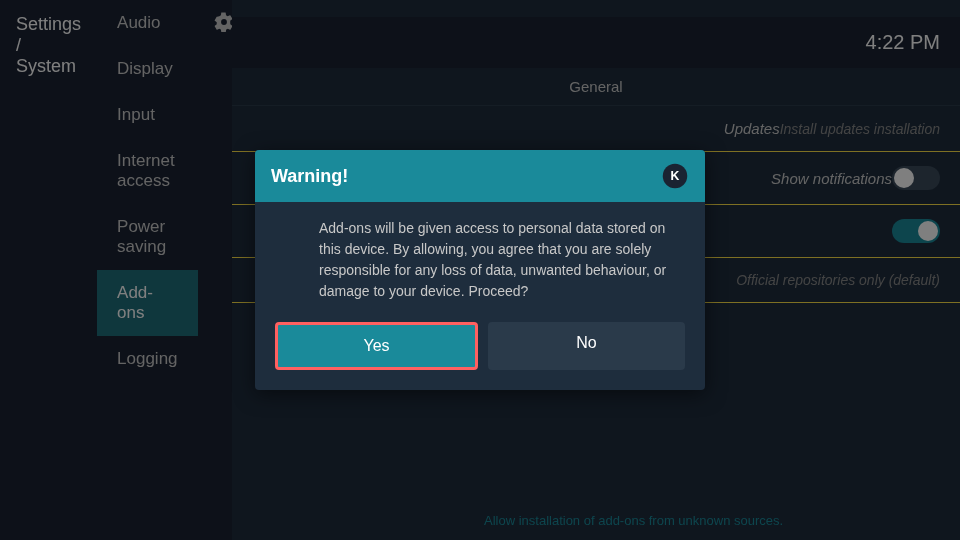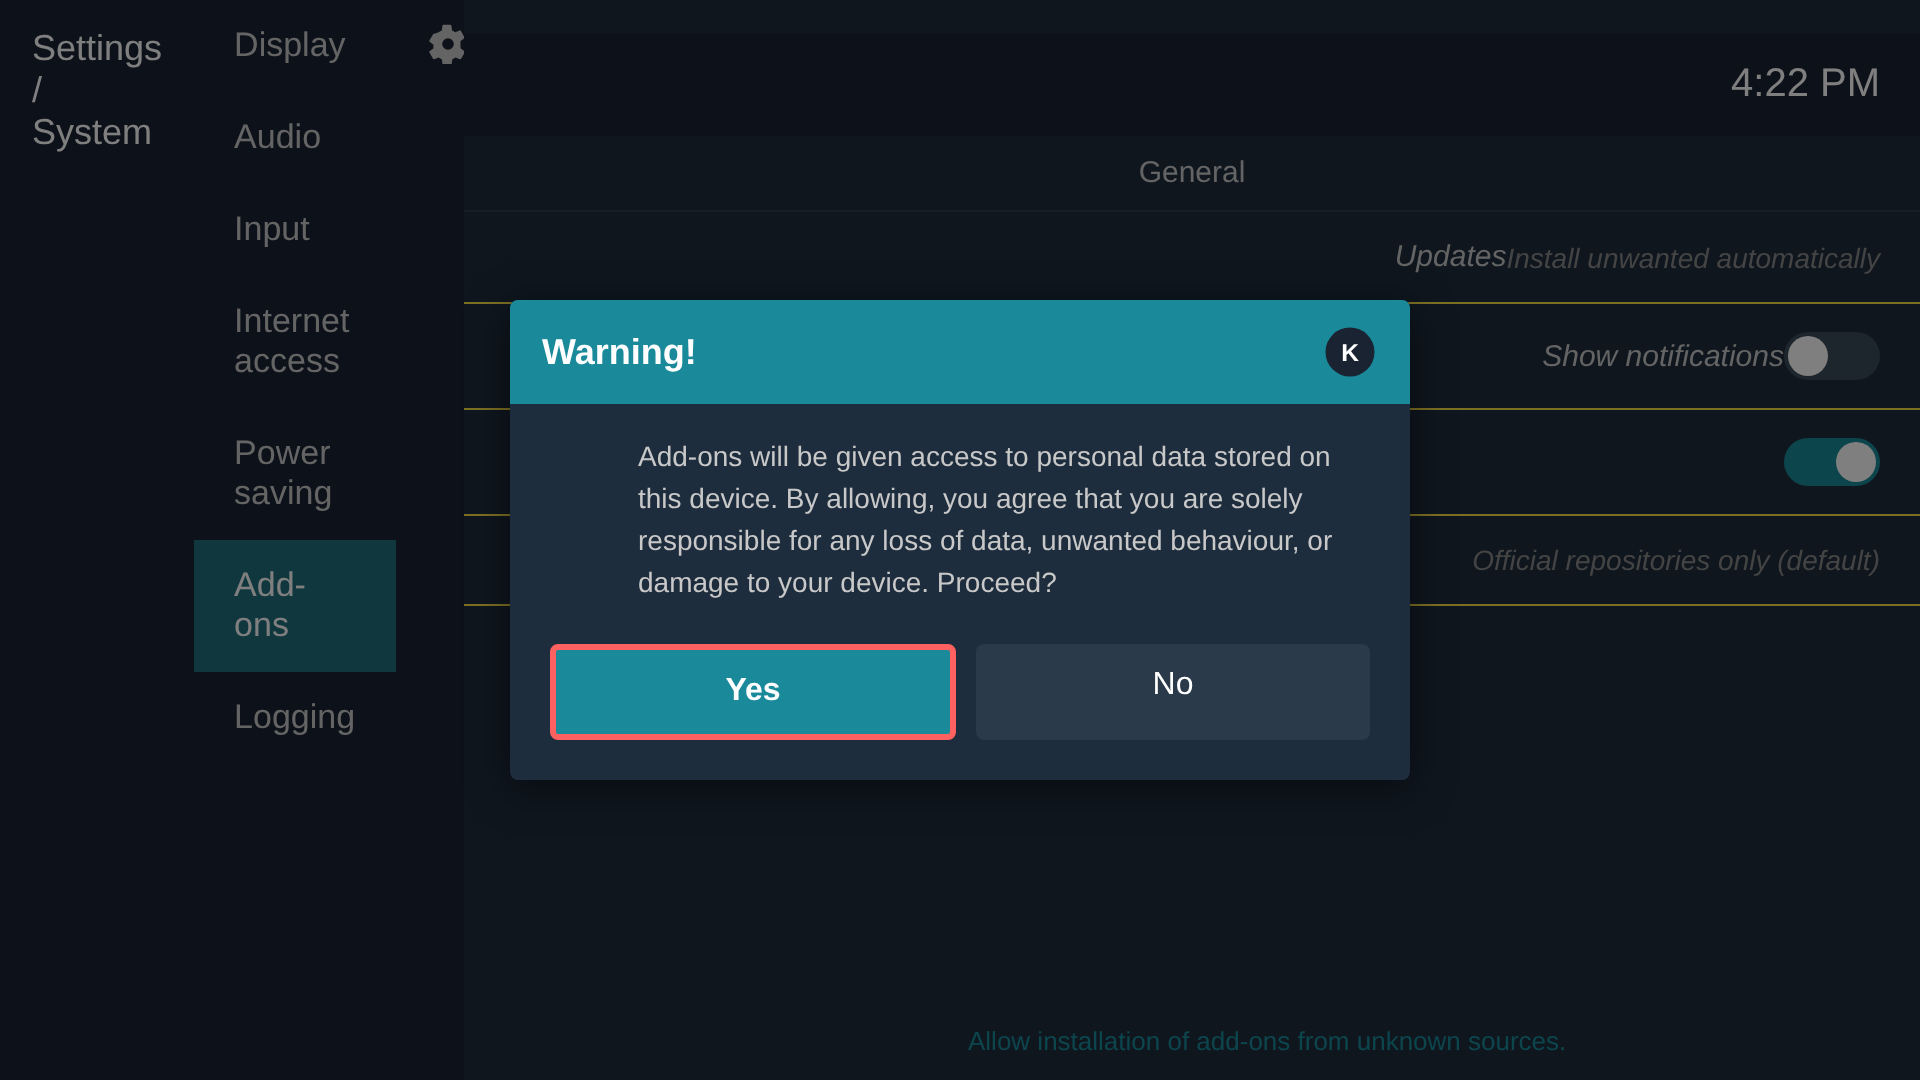--- a/index.html
+++ b/index.html
@@ -221,43 +221,42 @@
       flex: 1;
       padding: 12px;
       background: #1a8a9a;
       color: #ffffff;
       border: 3px solid #ff6060;
       border-radius: 4px;
       font-size: 16px;
       cursor: pointer;
       text-align: center;
       margin-right: 10px;
-      font-weight: bold;
     }
 
     .btn-no {
       flex: 1;
       padding: 12px;
       background: #2a3a4a;
       color: #ffffff;
       border: none;
       border-radius: 4px;
       font-size: 16px;
       cursor: pointer;
       text-align: center;
     }
   </style>
 </head>
 <body>
 
 <div class="sidebar">
   <div class="sidebar-header">Settings / System</div>
   <nav class="sidebar-nav">
+    <div class="sidebar-item">Audio</div>
     <div class="sidebar-item">Display</div>
-    <div class="sidebar-item">Audio</div>
     <div class="sidebar-item">Input</div>
     <div class="sidebar-item">Internet access</div>
     <div class="sidebar-item">Power saving</div>
     <div class="sidebar-item active">Add-ons</div>
     <div class="sidebar-item">Logging</div>
   </nav>
   <div class="sidebar-footer">
     <svg class="gear-icon" viewBox="0 0 24 24" fill="#c8c8c8">
       <path d="M12 15.5A3.5 3.5 0 0 1 8.5 12 3.5 3.5 0 0 1 12 8.5a3.5 3.5 0 0 1 3.5 3.5 3.5 3.5 0 0 1-3.5 3.5m7.43-2.92c.04-.34.07-.68.07-1.08s-.03-.74-.07-1.08l2.33-1.82c.21-.17.27-.46.13-.7l-2.2-3.81c-.13-.24-.42-.32-.66-.24l-2.74 1.1c-.57-.44-1.18-.8-1.85-1.07l-.42-2.91c-.04-.26-.27-.45-.54-.45H9.24c-.27 0-.5.19-.54.45l-.42 2.91c-.67.27-1.28.63-1.85 1.07L3.7 5.84c-.24-.09-.53 0-.66.24L.84 9.89c-.14.24-.08.53.13.7l2.33 1.82c-.04.34-.07.69-.07 1.09s.03.74.07 1.08L.97 16.4c-.21.17-.27.46-.13.7l2.2 3.81c.13.24.42.32.66.24l2.74-1.1c.57.44 1.18.8 1.85 1.07l.42 2.91c.04.26.27.45.54.45h4.4c.27 0 .5-.19.54-.45l.42-2.91c.67-.27 1.28-.63 1.85-1.07l2.74 1.1c.24.09.53 0 .66-.24l2.2-3.81c.14-.24.08-.53-.13-.7l-2.33-1.82z"></path>
     </svg>
@@ -266,21 +265,21 @@
 </div>
 
 <div class="main">
   <div class="main-header">
     <span class="time">4:22 PM</span>
   </div>
   <div class="content-area">
     <div class="section-header">General</div>
     <div class="setting-row">
       <span class="setting-label">Updates</span>
-      <span class="setting-value-text">Install unwanted automatically</span>
+      <span class="setting-value-text">Install updates installation</span>
     </div>
     <div class="setting-row">
       <span class="setting-label">Show notifications</span>
       <div class="toggle off"></div>
     </div>
     <div class="setting-row">
       <span class="setting-label"></span>
       <div class="toggle on"></div>
     </div>
     <div class="setting-row">

